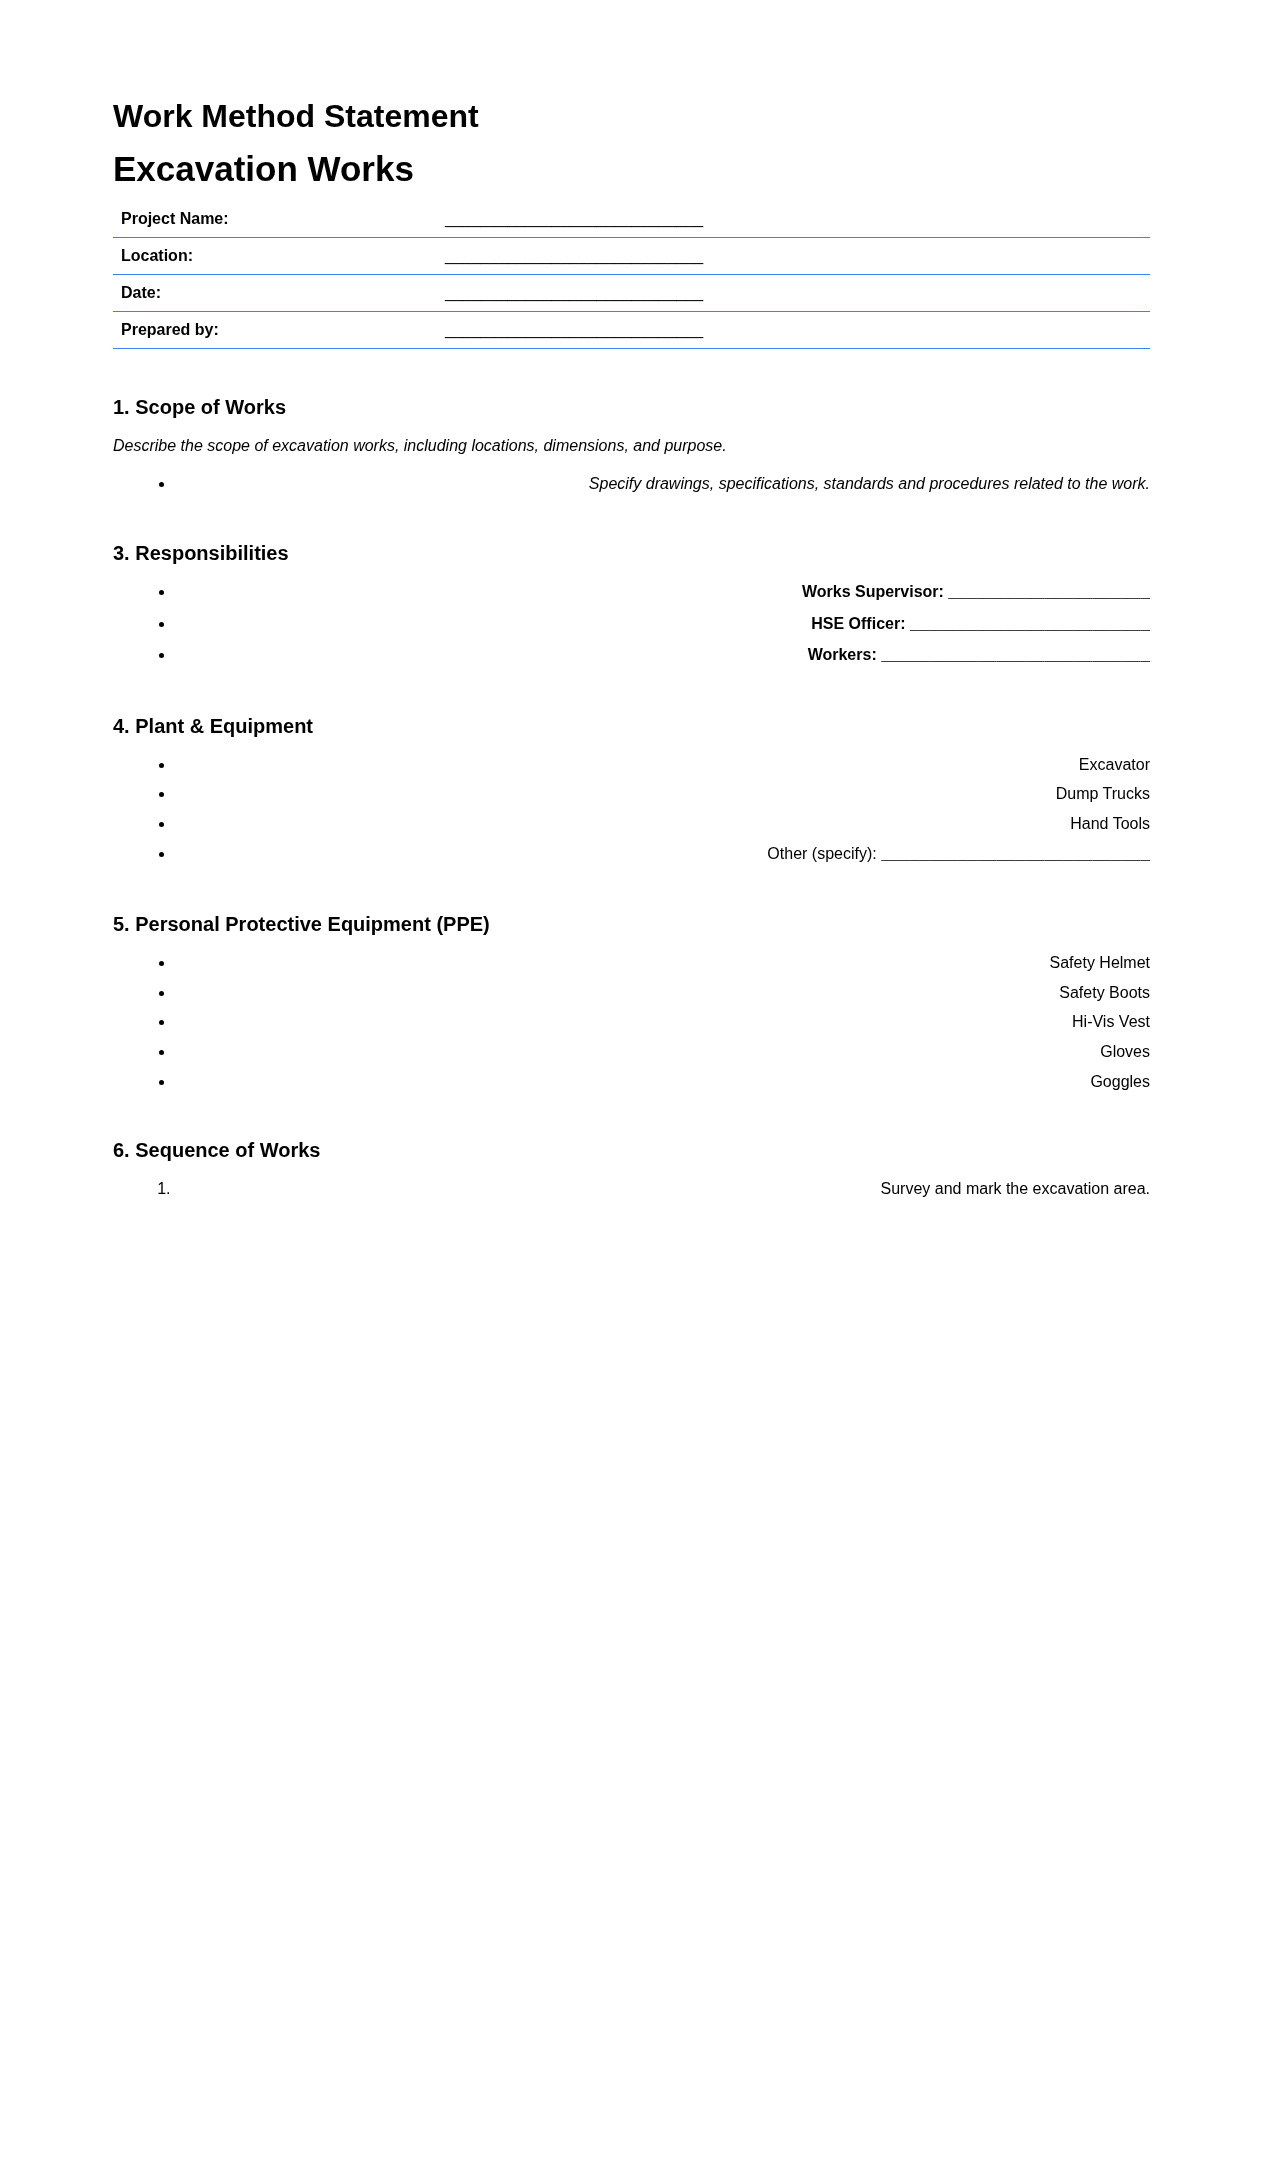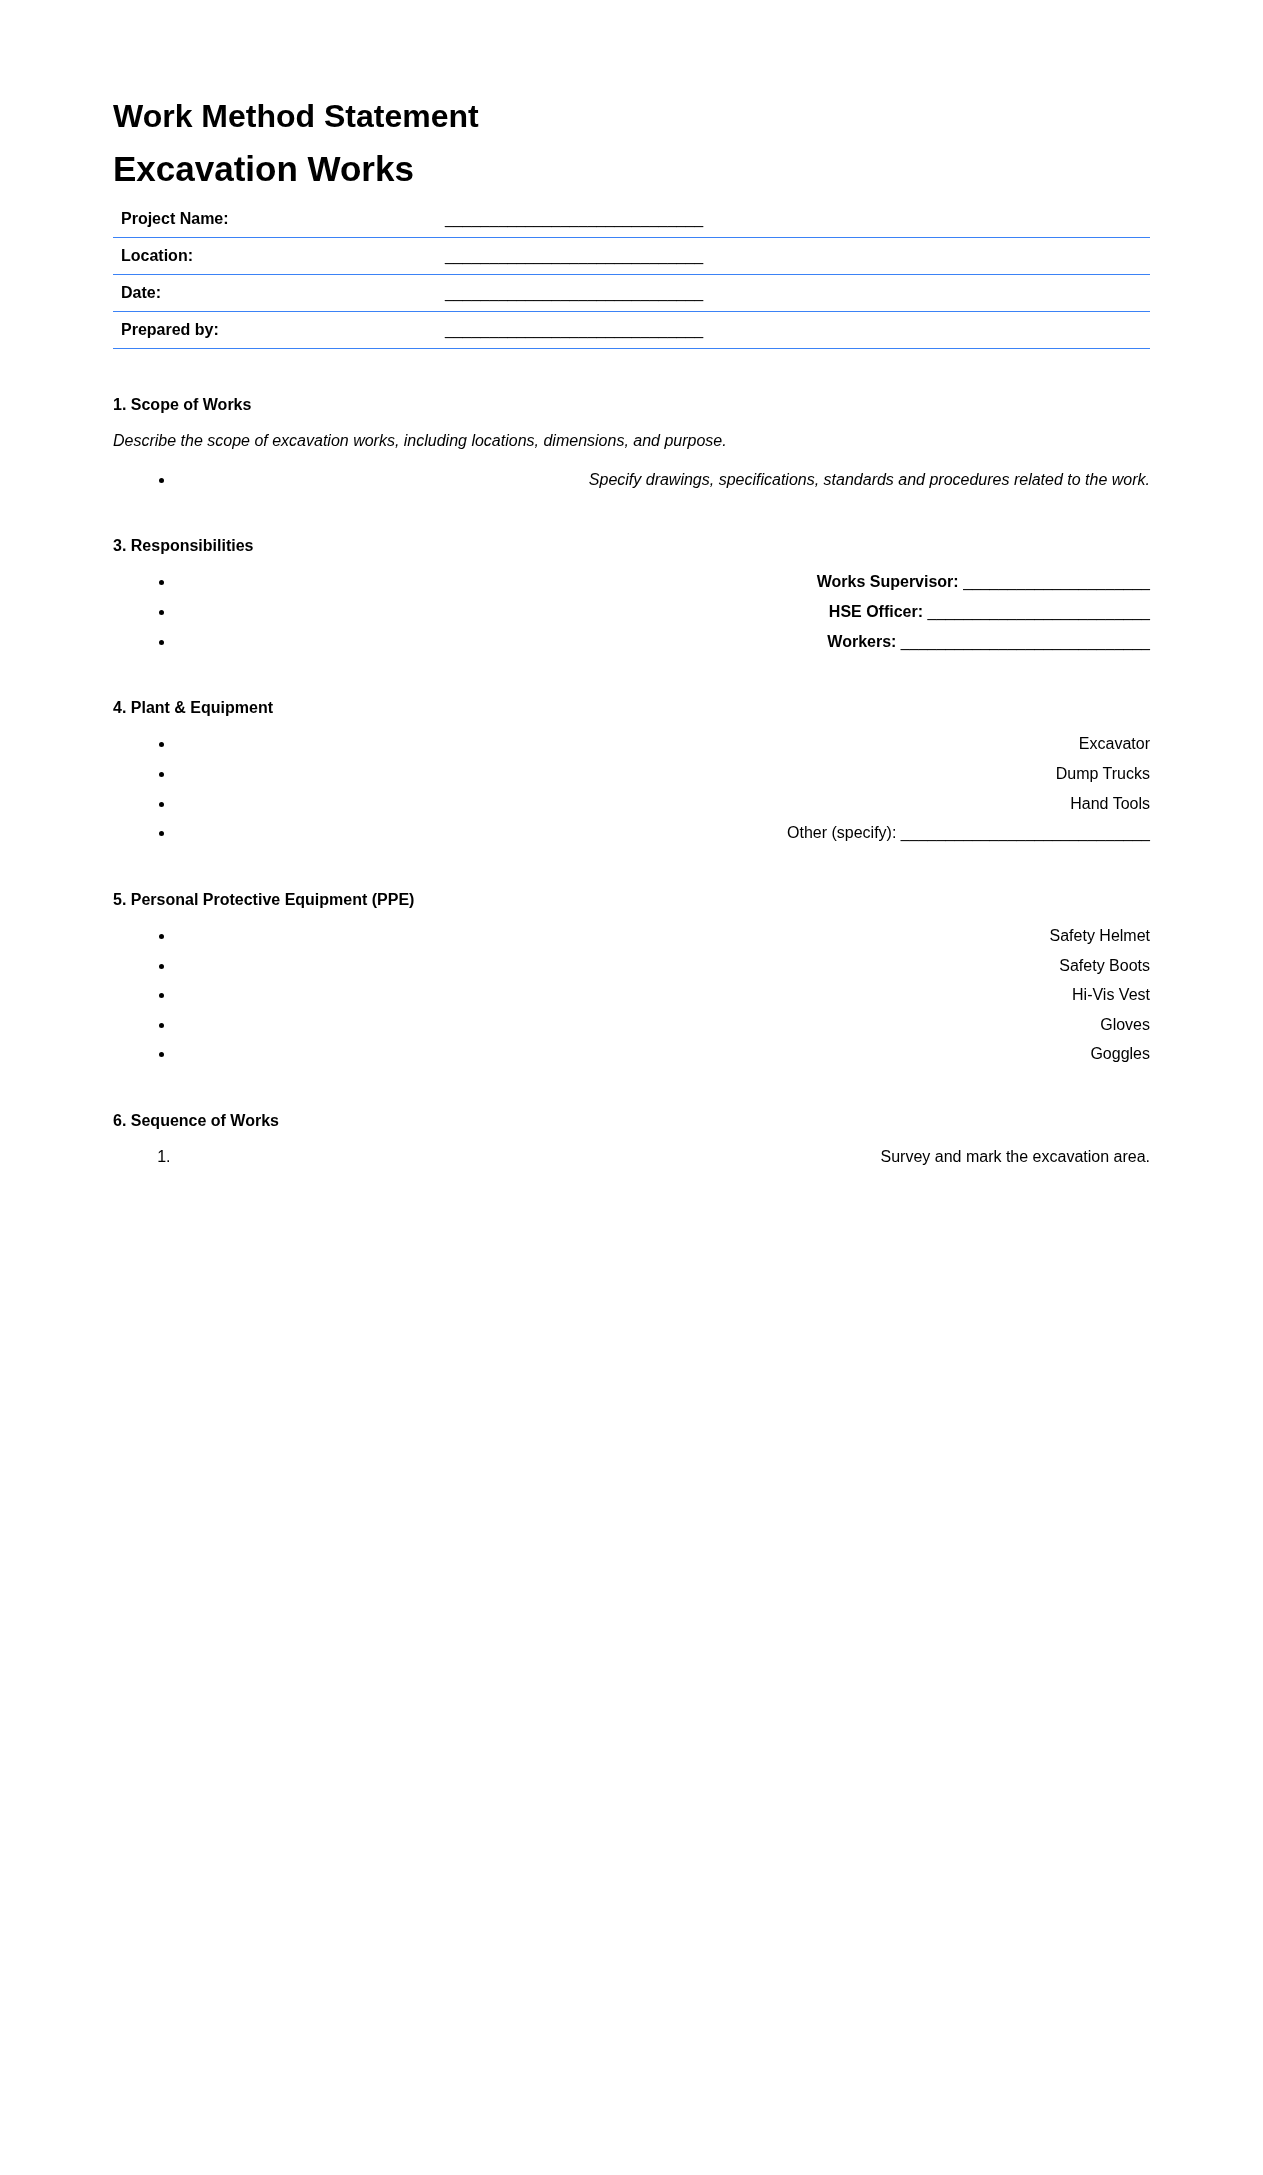--- a/index.html
+++ b/index.html
@@ -40,42 +40,42 @@
   .f-label {
     width: 324px;
     font-weight: bold;
     white-space: nowrap;
   }
   .f-line {
     white-space: nowrap;
     letter-spacing: 0;
   }
   h2.section-heading {
-    font-size: 16px;
+    font-size: 20px;
     font-weight: bold;
     margin: 46px 0 16px 0;
     line-height: 1.2;
   }
   p.section-body {
     margin: 16px 0;
     line-height: 1.4;
   }
   .italic { font-style: italic; }
   ul.doc-list, ol.doc-list {
     margin: 16px 0;
     padding-left: 62px;
     text-align: right;
   }
   ul.doc-list { list-style-type: disc; }
   ol.doc-list { list-style-type: decimal; }
   .doc-list li {
     margin: 8px 0;
     line-height: 1.35;
   }
-  .blank-line { white-space: nowrap; }
+  .blank-line { white-space: nowrap; font-family: Liberation Mono, monospace; }
   strong.item-label { font-weight: bold; }
 </style>
 </head>
 <body>
 
 <div class="page">
 
   <h1 class="doc-title">Work Method Statement</h1>
   <h1 class="doc-subtitle">Excavation Works</h1>
 

